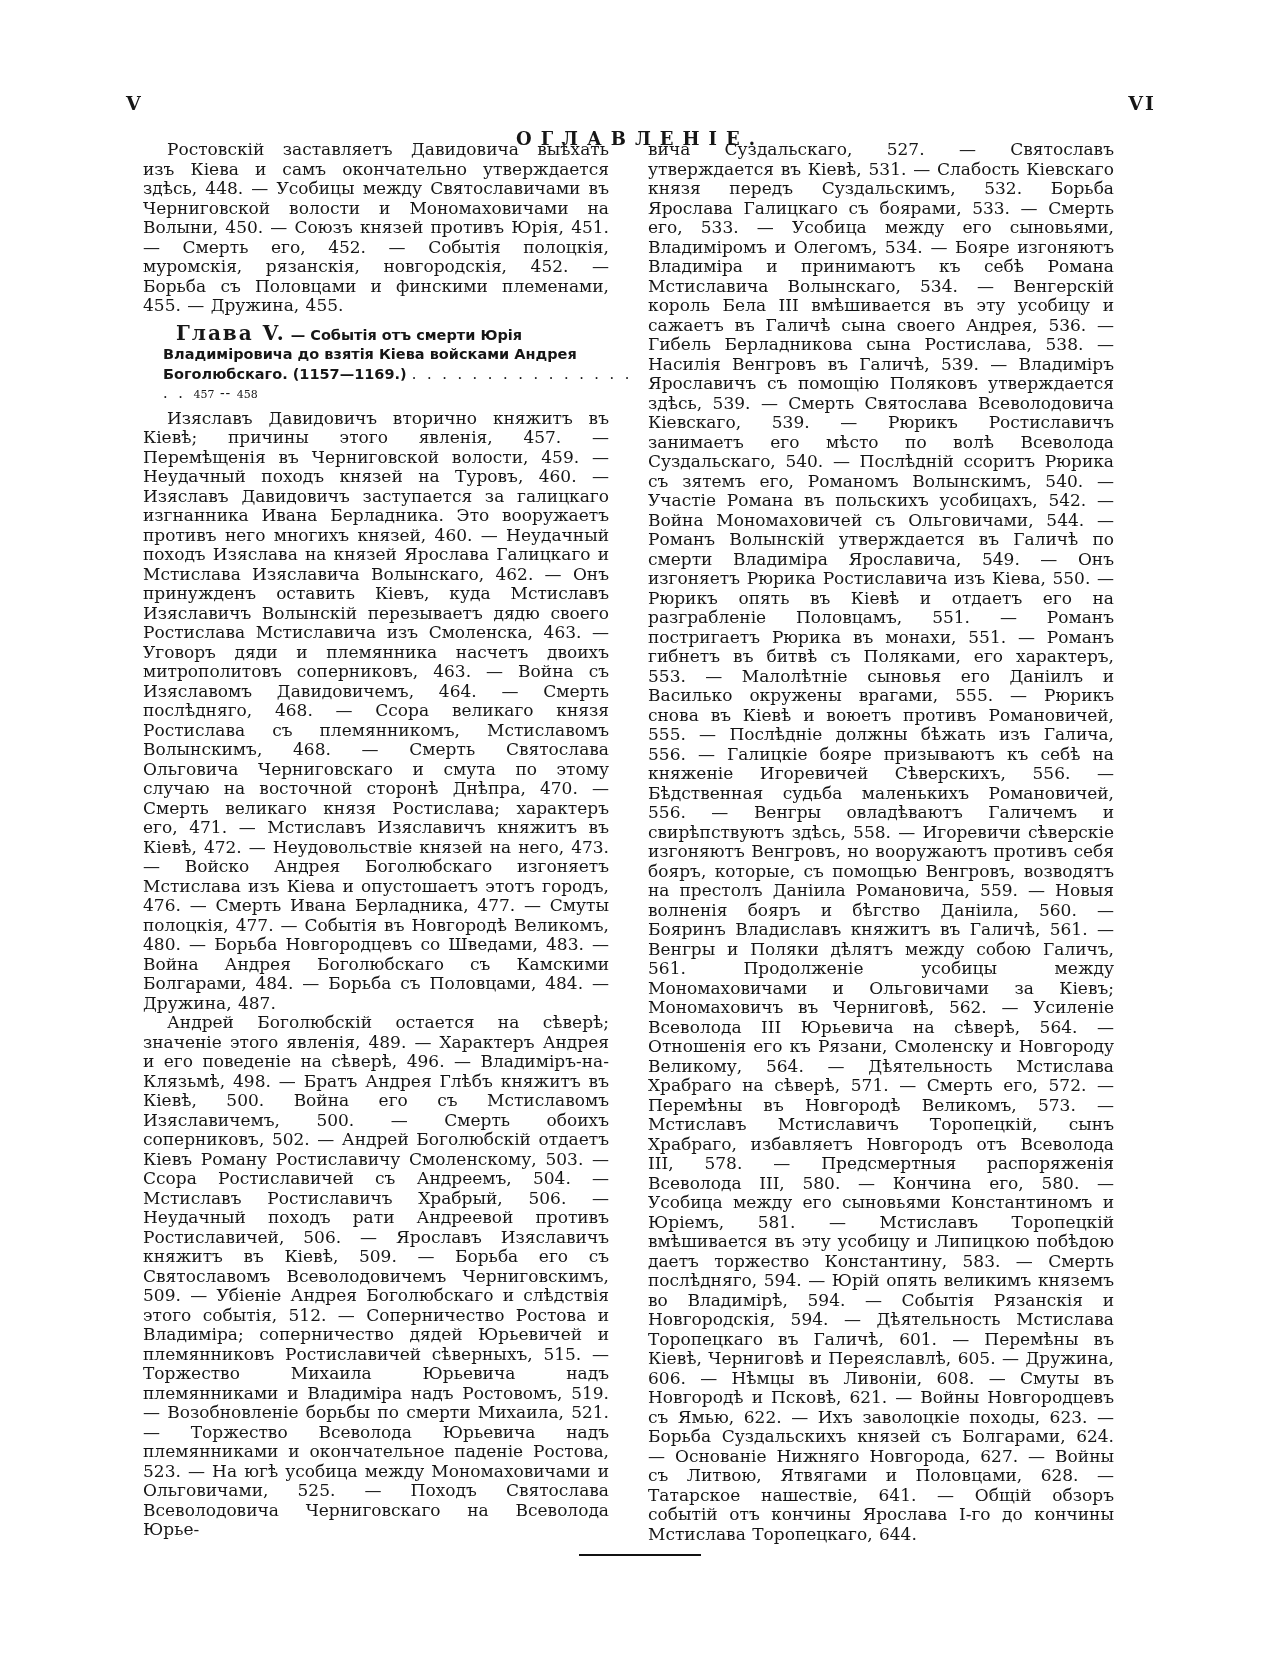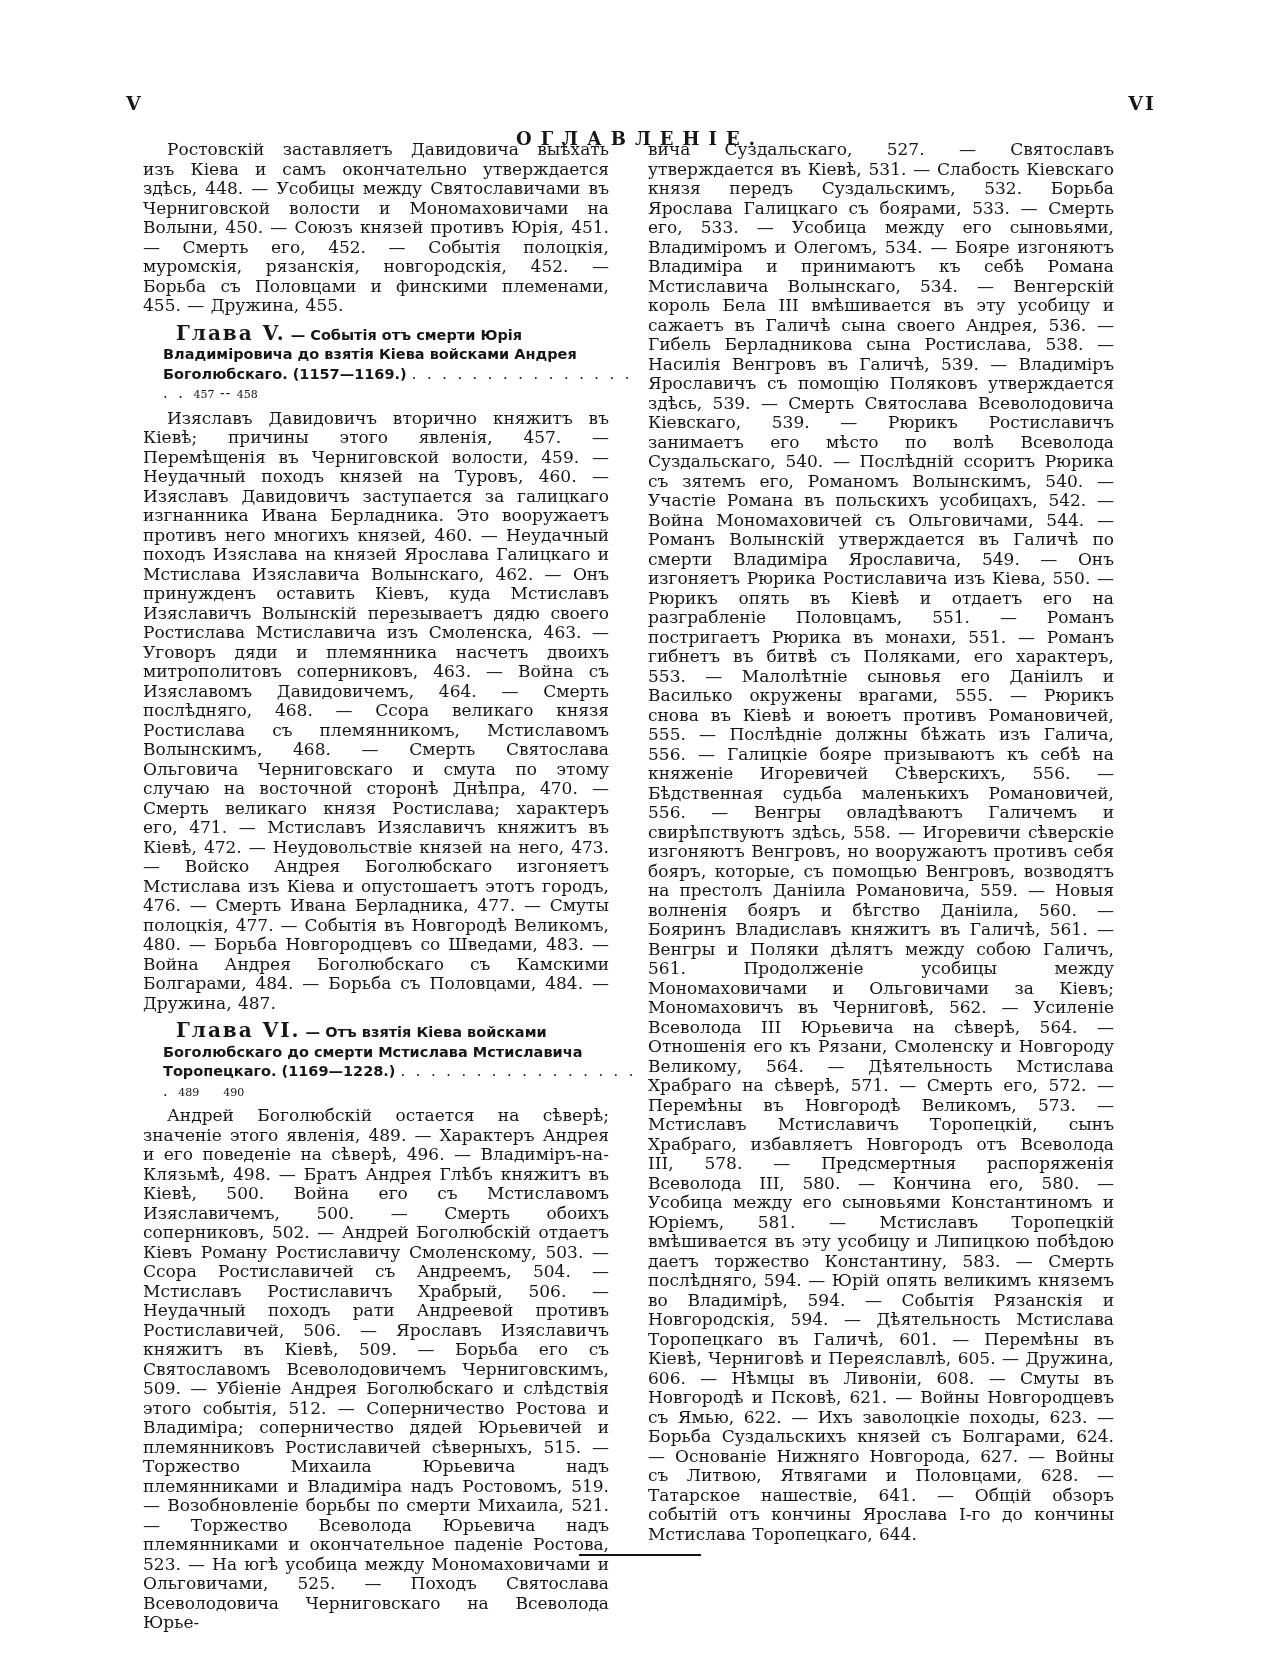--- a/index.html
+++ b/index.html
@@ -90,23 +90,20 @@
     <div class="col">
 
       <p class="body-par indent">Ростовскій заставляетъ Давидовича выѣхать изъ Кіева и самъ окончательно утверждается здѣсь, 448. — Усобицы между Святославичами въ Черниговской волости и Мономаховичами на Волыни, 450. — Союзъ князей противъ Юрія, 451. — Смерть его, 452. — Событія полоцкія, муромскія, рязанскія, новгородскія, 452. — Борьба съ Половцами и финскими племенами, 455. — Дружина, 455.</p>
 
       <div class="chapter ch5">
         <span class="ch-label">Глава V.</span><span class="ch-summary"> — Событія отъ смерти Юрія Владиміровича до взятія Кіева войсками Андрея Боголюбскаго. (1157—1169.) </span><span class="ch-dots">. . . . . . . . . . . . . . . . . </span><span class="ch-page">457</span><span class="ch-sep"> -- </span><span class="ch-page ch-end">458</span>
       </div>
 
       <p class="body-par indent">Изяславъ Давидовичъ вторично княжитъ въ Кіевѣ; причины этого явленія, 457. — Перемѣщенія въ Черниговской волости, 459. — Неудачный походъ князей на Туровъ, 460. — Изяславъ Давидовичъ заступается за галицкаго изгнанника Ивана Берладника. Это вооружаетъ противъ него многихъ князей, 460. — Неудачный походъ Изяслава на князей Ярослава Галицкаго и Мстислава Изяславича Волынскаго, 462. — Онъ принужденъ оставить Кіевъ, куда Мстиславъ Изяславичъ Волынскій перезываетъ дядю своего Ростислава Мстиславича изъ Смоленска, 463. — Уговоръ дяди и племянника насчетъ двоихъ митрополитовъ соперниковъ, 463. — Война съ Изяславомъ Давидовичемъ, 464. — Смерть послѣдняго, 468. — Ссора великаго князя Ростислава съ племянникомъ, Мстиславомъ Волынскимъ, 468. — Смерть Святослава Ольговича Черниговскаго и смута по этому случаю на восточной сторонѣ Днѣпра, 470. — Смерть великаго князя Ростислава; характеръ его, 471. — Мстиславъ Изяславичъ княжитъ въ Кіевѣ, 472. — Неудовольствіе князей на него, 473. — Войско Андрея Боголюбскаго изгоняетъ Мстислава изъ Кіева и опустошаетъ этотъ городъ, 476. — Смерть Ивана Берладника, 477. — Смуты полоцкія, 477. — Событія въ Новгородѣ Великомъ, 480. — Борьба Новгородцевъ со Шведами, 483. — Война Андрея Боголюбскаго съ Камскими Болгарами, 484. — Борьба съ Половцами, 484. — Дружина, 487.</p>
 
-      <div class="chapter ch6">
-        <span class="ch-label">Глава VI.</span><span class="ch-summary"> — Отъ взятія Кіева войсками Боголюбскаго до смерти Мстислава Мстиславича Торопецкаго. (1169—1228.) </span><span class="ch-dots">. . . . . . . . . . . . . . . . . </span><span class="ch-page">489</span><span class="ch-sep"></span><span class="ch-page ch-end">490</span>
-      </div>
 
       <p class="body-par indent">Андрей Боголюбскій остается на сѣверѣ; значеніе этого явленія, 489. — Характеръ Андрея и его поведеніе на сѣверѣ, 496. — Владиміръ-на-Клязьмѣ, 498. — Братъ Андрея Глѣбъ княжитъ въ Кіевѣ, 500. Война его съ Мстиславомъ Изяславичемъ, 500. — Смерть обоихъ соперниковъ, 502. — Андрей Боголюбскій отдаетъ Кіевъ Роману Ростиславичу Смоленскому, 503. — Ссора Ростиславичей съ Андреемъ, 504. — Мстиславъ Ростиславичъ Храбрый, 506. — Неудачный походъ рати Андреевой противъ Ростиславичей, 506. — Ярославъ Изяславичъ княжитъ въ Кіевѣ, 509. — Борьба его съ Святославомъ Всеволодовичемъ Черниговскимъ, 509. — Убіеніе Андрея Боголюбскаго и слѣдствія этого событія, 512. — Соперничество Ростова и Владиміра; соперничество дядей Юрьевичей и племянниковъ Ростиславичей сѣверныхъ, 515. — Торжество Михаила Юрьевича надъ племянниками и Владиміра надъ Ростовомъ, 519. — Возобновленіе борьбы по смерти Михаила, 521. — Торжество Всеволода Юрьевича надъ племянниками и окончательное паденіе Ростова, 523. — На югѣ усобица между Мономаховичами и Ольговичами, 525. — Походъ Святослава Всеволодовича Черниговскаго на Всеволода Юрье-</p>
 
     </div>
 
     <div class="col">
       <p class="body-par">вича Суздальскаго, 527. — Святославъ утверждается въ Кіевѣ, 531. — Слабость Кіевскаго князя передъ Суздальскимъ, 532. Борьба Ярослава Галицкаго съ боярами, 533. — Смерть его, 533. — Усобица между его сыновьями, Владиміромъ и Олегомъ, 534. — Бояре изгоняютъ Владиміра и принимаютъ къ себѣ Романа Мстиславича Волынскаго, 534. — Венгерскій король Бела III вмѣшивается въ эту усобицу и сажаетъ въ Галичѣ сына своего Андрея, 536. — Гибель Берладникова сына Ростислава, 538. — Насилія Венгровъ въ Галичѣ, 539. — Владиміръ Ярославичъ съ помощію Поляковъ утверждается здѣсь, 539. — Смерть Святослава Всеволодовича Кіевскаго, 539. — Рюрикъ Ростиславичъ занимаетъ его мѣсто по волѣ Всеволода Суздальскаго, 540. — Послѣдній ссоритъ Рюрика съ зятемъ его, Романомъ Волынскимъ, 540. — Участіе Романа въ польскихъ усобицахъ, 542. — Война Мономаховичей съ Ольговичами, 544. — Романъ Волынскій утверждается въ Галичѣ по смерти Владиміра Ярославича, 549. — Онъ изгоняетъ Рюрика Ростиславича изъ Кіева, 550. — Рюрикъ опять въ Кіевѣ и отдаетъ его на разграбленіе Половцамъ, 551. — Романъ постригаетъ Рюрика въ монахи, 551. — Романъ гибнетъ въ битвѣ съ Поляками, его характеръ, 553. — Малолѣтніе сыновья его Даніилъ и Василько окружены врагами, 555. — Рюрикъ снова въ Кіевѣ и воюетъ противъ Романовичей, 555. — Послѣдніе должны бѣжать изъ Галича, 556. — Галицкіе бояре призываютъ къ себѣ на княженіе Игоревичей Сѣверскихъ, 556. — Бѣдственная судьба маленькихъ Романовичей, 556. — Венгры овладѣваютъ Галичемъ и свирѣпствуютъ здѣсь, 558. — Игоревичи сѣверскіе изгоняютъ Венгровъ, но вооружаютъ противъ себя бояръ, которые, съ помощью Венгровъ, возводятъ на престолъ Даніила Романовича, 559. — Новыя волненія бояръ и бѣгство Даніила, 560. — Бояринъ Владиславъ княжитъ въ Галичѣ, 561. — Венгры и Поляки дѣлятъ между собою Галичъ, 561. Продолженіе усобицы между Мономаховичами и Ольговичами за Кіевъ; Мономаховичъ въ Черниговѣ, 562. — Усиленіе Всеволода III Юрьевича на сѣверѣ, 564. — Отношенія его къ Рязани, Смоленску и Новгороду Великому, 564. — Дѣятельность Мстислава Храбраго на сѣверѣ, 571. — Смерть его, 572. — Перемѣны въ Новгородѣ Великомъ, 573. — Мстиславъ Мстиславичъ Торопецкій, сынъ Храбраго, избавляетъ Новгородъ отъ Всеволода III, 578. — Предсмертныя распоряженія Всеволода III, 580. — Кончина его, 580. — Усобица между его сыновьями Константиномъ и Юріемъ, 581. — Мстиславъ Торопецкій вмѣшивается въ эту усобицу и Липицкою побѣдою даетъ торжество Константину, 583. — Смерть послѣдняго, 594. — Юрій опять великимъ княземъ во Владимірѣ, 594. — Событія Рязанскія и Новгородскія, 594. — Дѣятельность Мстислава Торопецкаго въ Галичѣ, 601. — Перемѣны въ Кіевѣ, Черниговѣ и Переяславлѣ, 605. — Дружина, 606. — Нѣмцы въ Ливоніи, 608. — Смуты въ Новгородѣ и Псковѣ, 621. — Войны Новгородцевъ съ Ямью, 622. — Ихъ заволоцкіе походы, 623. — Борьба Суздальскихъ князей съ Болгарами, 624. — Основаніе Нижняго Новгорода, 627. — Войны съ Литвою, Ятвягами и Половцами, 628. — Татарское нашествіе, 641. — Общій обзоръ событій отъ кончины Ярослава I-го до кончины Мстислава Торопецкаго, 644.</p>
     </div>
 
   </div>

